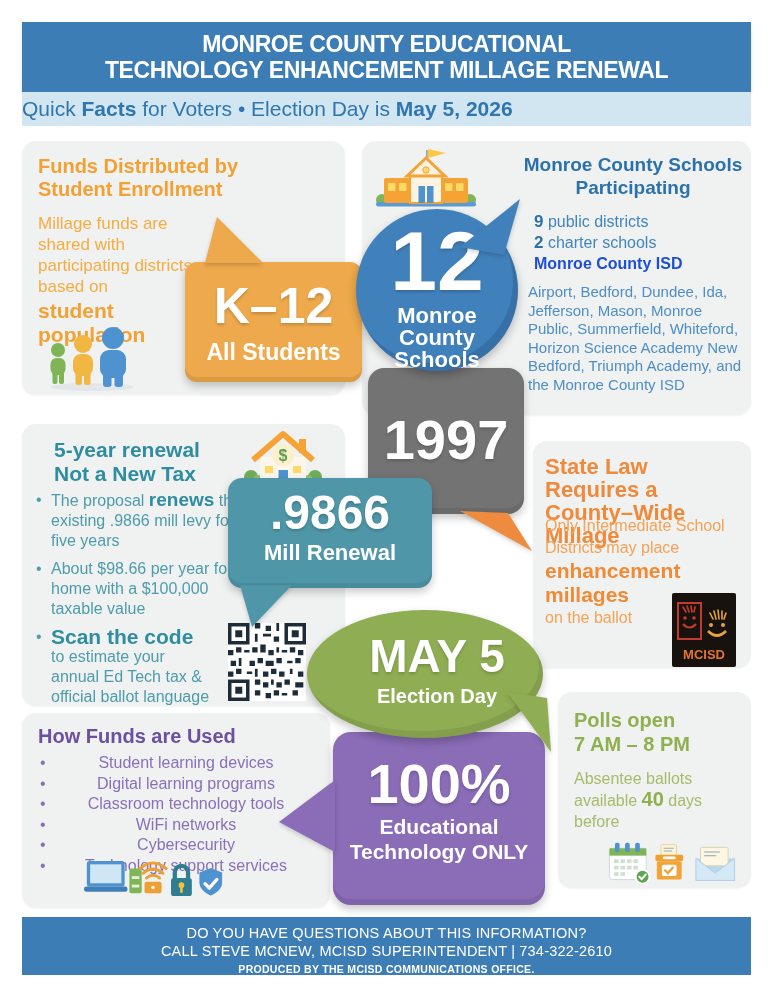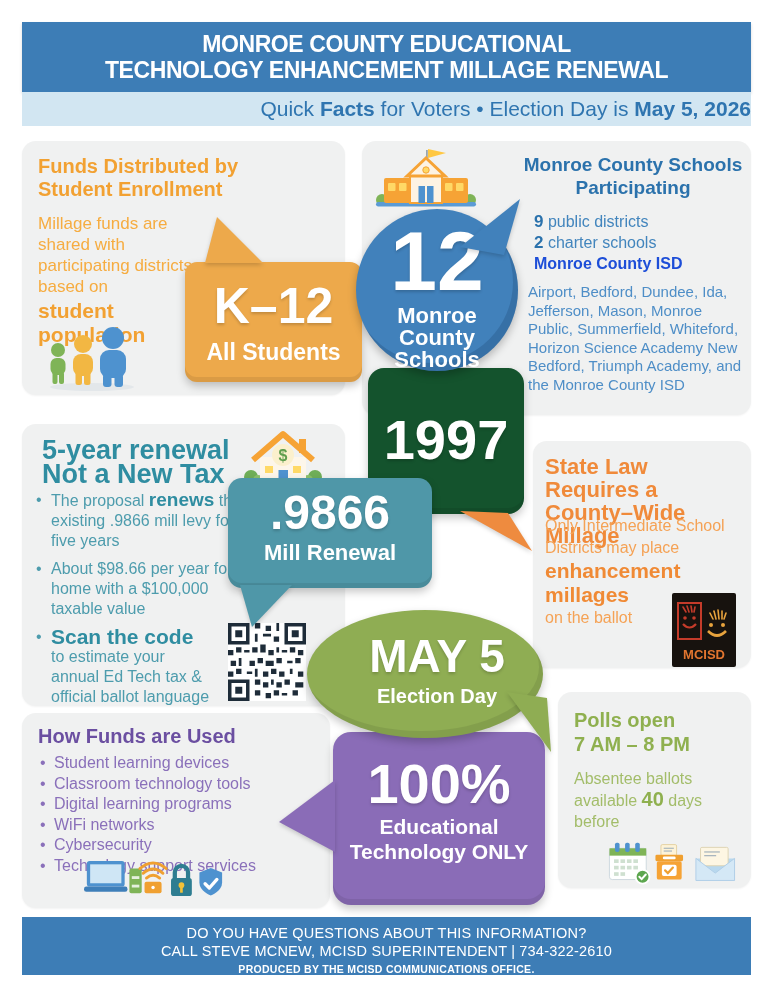--- a/index.html
+++ b/index.html
@@ -6,21 +6,21 @@
   html,body { background:#ffffff; }
   body { font-family:"Liberation Sans","DejaVu Sans",sans-serif; }
   .page { position:relative; width:773px; height:1000px; background:#ffffff; overflow:hidden; }
 
   
   .header-bar { position:absolute; left:22px; top:22px; width:729px; height:70px;
     background:#3d7db6; color:#ffffff; text-align:center; padding-top:9px;
     box-shadow:0 2px 3px rgba(0,0,0,.15); }
   .header-bar .hline { display:block; font-weight:bold; font-size:23px; line-height:26px; letter-spacing:-0.4px; }
   .subheader-bar { position:absolute; left:22px; top:92px; width:729px; height:34px;
-    background:#d2e6f2; color:#2f75b0; text-align:right; font-size:21px; line-height:34px; }
+    background:#d2e6f2; color:#2f75b0; text-align:left; font-size:21px; line-height:34px; }
   .subheader-bar b { font-weight:bold; }
 
   
   .card { position:absolute; background:#f0f1f1; border-radius:14px; box-shadow:0 1px 2px rgba(0,0,0,.05); }
   .card-funds    { left:22px;  top:141px; width:323px; height:254px; }
   .card-schools  { left:362px; top:141px; width:389px; height:274px; }
   .card-renewal  { left:22px;  top:424px; width:323px; height:282px; }
   .card-statelaw { left:533px; top:441px; width:218px; height:227px; }
   .card-howfunds { left:22px;  top:713px; width:308px; height:195px; }
   .card-polls    { left:558px; top:692px; width:193px; height:196px; }
@@ -34,38 +34,38 @@
   
   .schools-icon { position:absolute; left:12px; top:4px; width:104px; height:66px; }
   .schools-heading { position:absolute; left:160px; top:12px; width:222px; text-align:center;
     font-size:19px; font-weight:bold; color:#2b72ac; line-height:23px; }
   .schools-stats { position:absolute; left:172px; top:70px; font-size:16px; color:#4285bd; line-height:21px; }
   .schools-stats b { color:#2b72ac; font-weight:bold; font-size:17px; }
   .schools-stat-bold { font-weight:bold; color:#1d4ed8; font-size:16px; }
   .schools-list { position:absolute; left:166px; top:142px; width:222px; font-size:15px; color:#4e8ec7; line-height:18.5px; }
 
   
-  .renewal-heading { position:absolute; left:20px; top:14px; font-size:27px; font-weight:bold; color:#2f8da1; line-height:24px; }
+  .renewal-heading { position:absolute; left:32px; top:14px; font-size:21px; font-weight:bold; color:#2f8da1; line-height:24px; }
   .renewal-house { position:absolute; left:218px; top:2px; width:86px; height:62px; }
   .renewal-bullets { position:absolute; left:14px; top:66px; width:210px; }
   .rb { position:relative; padding-left:15px; font-size:16px; color:#4d9cad; line-height:20px; margin-bottom:8px; }
   .rb::before { content:"•"; position:absolute; left:0; top:0; color:#4d9cad; }
   .rb b { font-size:19px; font-weight:bold; color:#2f8da1; }
   .rb .scan-bold { font-size:21px; font-weight:bold; color:#2f8da1; }
   .renewal-qr { position:absolute; left:206px; top:199px; width:78px; height:78px; }
 
   
   .statelaw-heading { position:absolute; left:12px; top:14px; width:200px; font-size:22px; font-weight:bold; color:#f08a3a; line-height:23px; }
   .statelaw-body { position:absolute; left:12px; top:74px; width:200px; font-size:16px; color:#f5a255; line-height:22px; }
   .statelaw-body b { display:block; font-size:21px; font-weight:bold; color:#f08a35; line-height:24px; }
   .mcisd-logo { position:absolute; left:139px; top:152px; width:64px; height:74px; }
 
   
   .howfunds-heading { position:absolute; left:16px; top:12px; font-size:20px; font-weight:bold; color:#6b4fa1; }
-  .howfunds-list { position:absolute; left:16px; top:40px; width:280px; list-style:none; }
+  .howfunds-list { position:absolute; left:16px; top:40px; width:280px; list-style:none;text-align:center; }
   .howfunds-list li { position:relative; padding-left:16px; font-size:16px; color:#8a70ba; line-height:20.5px; }
   .howfunds-list li::before { content:"•"; position:absolute; left:2px; top:0; color:#8a70ba; }
   .howfunds-icons { position:absolute; left:62px; top:140px; width:140px; height:52px; }
 
   
   .polls-heading { position:absolute; left:16px; top:16px; font-size:20px; font-weight:bold; color:#8fb04f; line-height:24px; }
   .polls-body { position:absolute; left:16px; top:76px; width:152px; font-size:16px; color:#a3bd6a; line-height:21px; }
   .polls-body b { font-size:20px; font-weight:bold; color:#8fb04f; }
   .polls-icons { position:absolute; left:48px; top:148px; width:132px; height:46px; }
 
@@ -78,21 +78,21 @@
   .bubble-k12 { left:185px; top:262px; width:177px; height:120px; background:#eda94b; border-radius:12px;
     box-shadow:0 4px 8px rgba(0,0,0,.22), inset 0 -5px 0 rgba(0,0,0,.08); z-index:2; padding-top:16px; }
   .bubble-k12 .num { font-size:50px; line-height:56px; }
   .bubble-k12 .lbl { font-size:23px; line-height:28px; margin-top:4px; }
 
   .bubble-12 { left:356px; top:209px; width:162px; height:162px; background:#4181bb; border-radius:50%;
     box-shadow:0 4px 8px rgba(0,0,0,.25), inset -5px -8px 0 rgba(27,70,110,.28); z-index:4; padding-top:8px; }
   .bubble-12 .num { font-size:84px; line-height:88px;text-align:center; }
   .bubble-12 .lbl { font-size:22px; line-height:22px; }
 
-  .bubble-1997 { left:368px; top:368px; width:156px; height:146px; background:#14532d; border-radius:16px;
+  .bubble-1997 { left:368px; top:368px; width:156px; height:146px; background:#737373; border-radius:16px;
     box-shadow:0 4px 8px rgba(0,0,0,.22), inset 0 -6px 0 rgba(0,0,0,.08); z-index:3; padding-top:42px; }
   .bubble-1997 .num { font-size:56px; line-height:60px; }
 
   .bubble-mill { left:228px; top:478px; width:204px; height:110px; background:#4f97a8; border-radius:14px;
     box-shadow:0 4px 8px rgba(0,0,0,.22), inset 0 -5px 0 rgba(0,0,0,.08); z-index:4; padding-top:8px; }
   .bubble-mill .num { font-size:48px; line-height:54px; }
   .bubble-mill .lbl { font-size:22px; line-height:26px; }
 
   .bubble-may5 { left:307px; top:610px; width:236px; height:128px; background:#8fad53; border-radius:50%;
     box-shadow:0 4px 8px rgba(0,0,0,.22), inset -4px -7px 0 rgba(0,0,0,.08); z-index:5; padding-top:20px;padding-left:24px; }
@@ -247,22 +247,22 @@
       <circle cx="51" cy="32" r="2" fill="#e8a33d"></circle>
       <path d="M36 38 Q45 47 54 38" fill="none" stroke="#e8a33d" stroke-width="2.6"></path>
       <text x="32" y="66" text-anchor="middle" font-size="13" font-weight="bold" fill="#e2752f" font-family="Liberation Sans, sans-serif">MCISD</text>
     </svg>
   </div>
 
   <div class="card card-howfunds">
     <div class="howfunds-heading">How Funds are Used</div>
     <ul class="howfunds-list">
       <li>Student learning devices</li>
+      <li>Digital learning programs</li>
       <li>Classroom technology tools</li>
-      <li>Digital learning programs</li>
       <li>WiFi networks</li>
       <li>Cybersecurity</li>
       <li>Technology support services</li>
     </ul>
     <svg class="howfunds-icons" viewBox="0 0 148 54">
       <rect x="3" y="8" width="40" height="27" rx="3" fill="#4e92cf"></rect>
       <rect x="6.5" y="11.5" width="33" height="20" fill="#cfe6f5"></rect>
       <rect x="0" y="35" width="46" height="5.5" rx="2.5" fill="#3f7fb9"></rect>
       <rect x="48" y="16" width="13" height="26" rx="2" fill="#7fb457"></rect>
       <rect x="50.5" y="24" width="8" height="3" fill="#ffffff" opacity="0.8"></rect>

